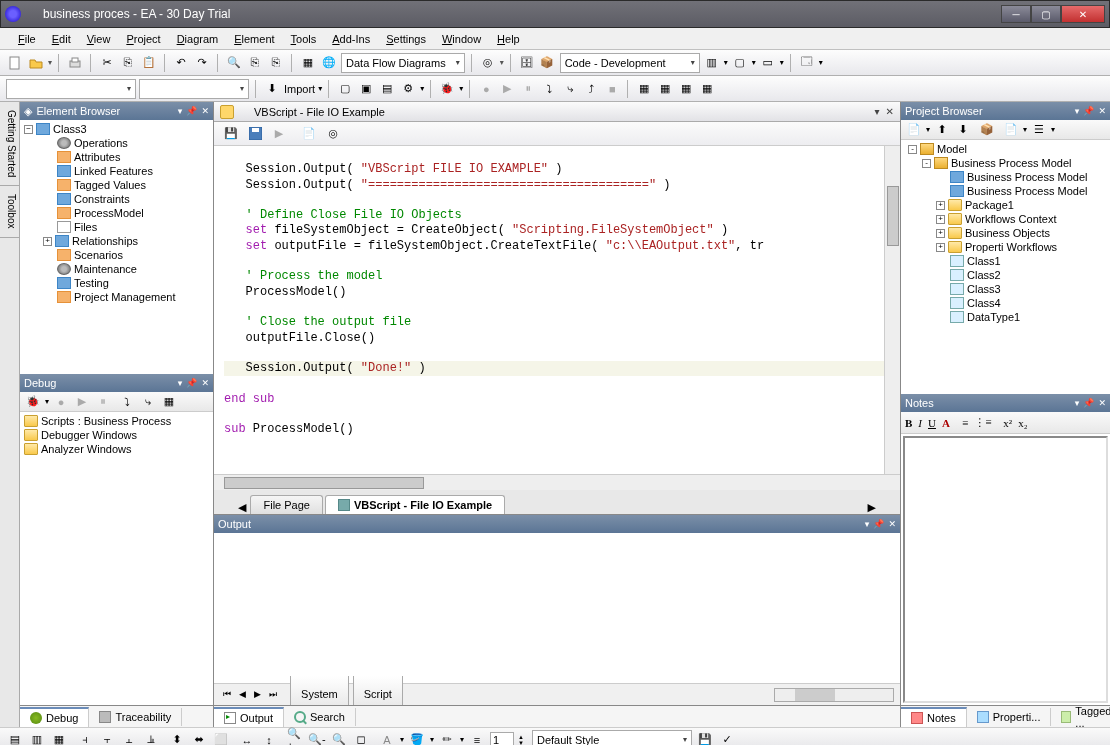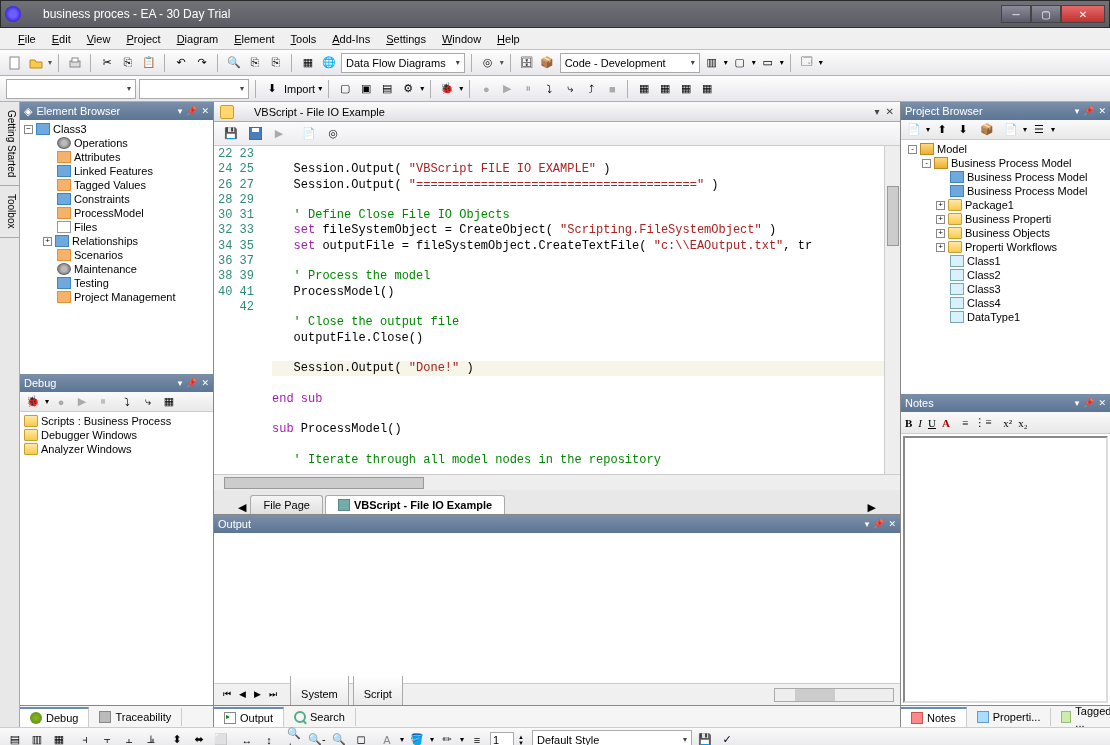--- a/index.html
+++ b/index.html
@@ -367,63 +367,40 @@
             <rect width="13" height="13" fill="#4a7ebb" stroke="#2a5e9b"></rect>
             <rect x="3" y="1" width="7" height="4" fill="#fff"></rect>
           </svg>
         </span>
       <span class="tb-btn" style="color:#aaa">▶</span>
       <div class="sep"></div>
       <span class="tb-btn">📄</span>
       <span class="tb-btn">◎</span>
     </div>
     <div class="code-area">
-      <div class="gutter" id="gutter">22
-23
-24
-25
-26
-27
-28
-29
-30
-31
-32
-33
-34
-35
-36
-37
-38
-39
-40
-41
-42
-</div>
       <div class="code" id="code">
    Session.Output( <span class="str">"VBScript FILE IO EXAMPLE"</span> )
    Session.Output( <span class="str">"======================================="</span> )
 
    <span class="cmt">' Define Close File IO Objects</span>
    <span class="kw">set</span> fileSystemObject = CreateObject( <span class="str">"Scripting.FileSystemObject"</span> )
    <span class="kw">set</span> outputFile = fileSystemObject.CreateTextFile( <span class="str">"c:\\EAOutput.txt"</span>, tr
 
    <span class="cmt">' Process the model</span>
    ProcessModel()
 
    <span class="cmt">' Close the output file</span>
    outputFile.Close()
 
 <span class="hl">   Session.Output( <span class="str">"Done!"</span> )</span>
 
 <span class="kw">end sub</span>
 
 <span class="kw">sub</span> ProcessModel()
 
-   <span class="cmt">' Iterate through all model nodes in the repository</span>
 </div>
       <div style="position:absolute;right:0;top:0;width:16px;height:100%;background:#eee;border-left:1px solid #ccc">
         <div style="position:absolute;top:40px;left:2px;width:12px;height:60px;background:#ccc;border:1px solid #999"></div>
       </div>
     </div>
     <div class="editor-scrollbar">
         <div class="thumb"></div>
       </div>
     <div class="doc-tabs">
       <span style="padding:0 4px;cursor:pointer">◀</span>
@@ -526,21 +503,21 @@
           <div class="tree-item">
             <span class="tree-indent" style="width:28px"></span>
             <span class="tree-toggle">+</span>
             <span class="tree-icon folder-icon"></span>
             <span>Package1</span>
           </div>
           <div class="tree-item">
             <span class="tree-indent" style="width:28px"></span>
             <span class="tree-toggle">+</span>
             <span class="tree-icon folder-icon"></span>
-            <span>Business Properti</span>
+            <span>Workflows Context</span>
           </div>
           <div class="tree-item">
             <span class="tree-indent" style="width:28px"></span>
             <span class="tree-toggle">+</span>
             <span class="tree-icon folder-icon"></span>
             <span>Business Objects</span>
           </div>
           <div class="tree-item">
             <span class="tree-indent" style="width:28px"></span>
             <span class="tree-toggle">+</span>

